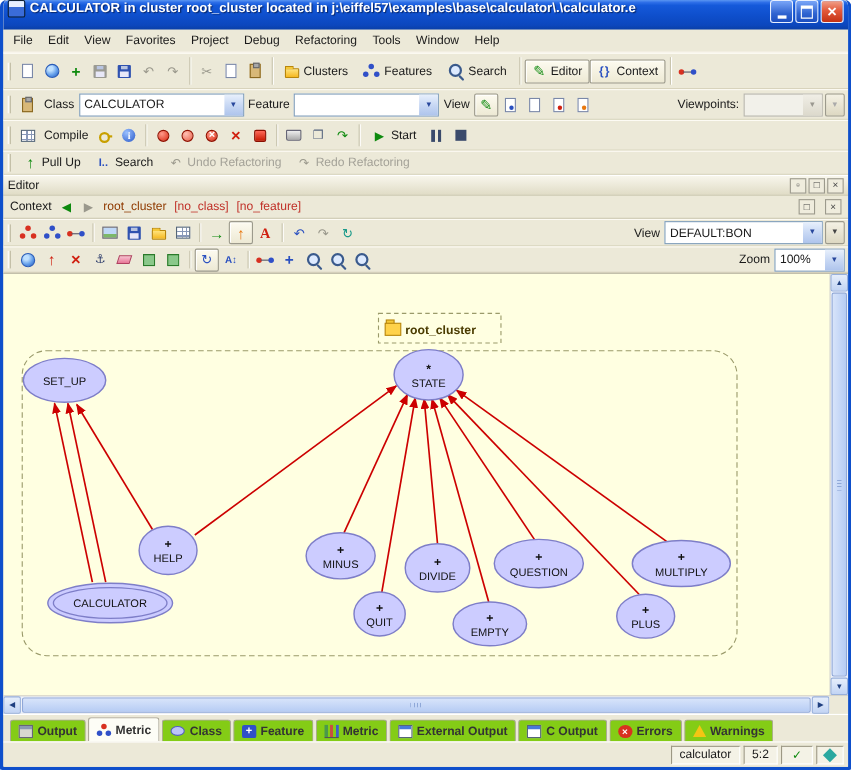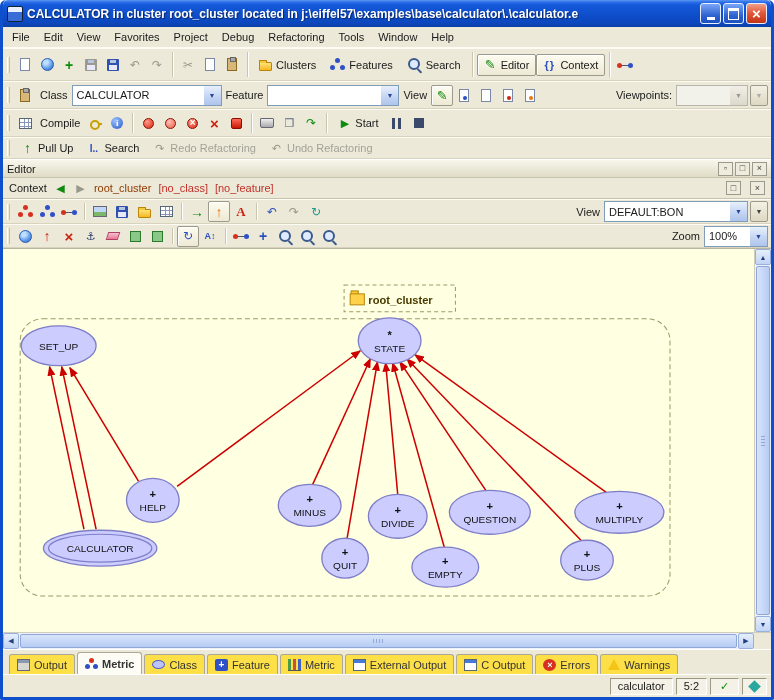--- a/index.html
+++ b/index.html
@@ -4,21 +4,21 @@
 <style>
   html,body{margin:0;padding:0;background:#fff;}
   *{box-sizing:border-box;}
   .window{
     width:774px;height:700px;display:flex;flex-direction:column;
     border:3px solid #0E4FCB;border-top:none;border-radius:6px 6px 2px 2px;
     font-family:"Liberation Sans","DejaVu Sans",sans-serif;font-size:11px;color:#1a1a1a;
     overflow:hidden;background:#ECE9D8;
   }
   
-  .titlebar{height:27px;flex:none;display:flex;align-items:center;gap:4px;padding:0 4px;
+  .titlebar{height:27px;flex:none;display:flex;gap:4px;padding:0 4px;
     background:linear-gradient(to bottom,#5A96F2 0%,#2E6FE8 8%,#1459DA 18%,#0E4ECB 55%,#0C47BD 85%,#0A3FA6 100%);
     border-radius:5px 5px 0 0;}
   .app-icon{width:16px;height:16px;flex:none;border:1px solid #123;border-radius:2px;
     background:linear-gradient(#E8F0FF 0 5px,#3A6CD8 5px);}
   .title{flex:1;color:#fff;font-weight:bold;font-size:12px;white-space:nowrap;overflow:hidden;
     text-shadow:1px 1px 1px #082668;}
   .win-btns{display:flex;gap:2px;}
   .wbtn{width:21px;height:21px;border-radius:3px;border:1px solid #E8F0FF;display:flex;align-items:center;justify-content:center;color:#fff;}
   .wbtn.minb,.wbtn.maxb{background:linear-gradient(#7AA6F8,#2F63D0 60%,#1C4FC0);}
   .wbtn.closeb{background:linear-gradient(#F0A089,#E35A3C 45%,#C43214);}
@@ -134,22 +134,22 @@
   .vthumb::after{content:"";position:absolute;left:4px;right:4px;top:calc(50% - 5px);height:10px;
     background:repeating-linear-gradient(#8FA8D8 0 1px,transparent 1px 3px);}
   .hscroll{height:17px;flex:none;display:flex;background:#EDF1FA;border-top:1px solid #D0CDBD;}
   .harr{width:16px;flex:none;background:linear-gradient(#E6EEFB,#C2D4F4);border:1px solid #98B0DC;border-radius:2px;display:flex;align-items:center;justify-content:center;font-size:7px;color:#204080;}
   .hthumb{flex:1;margin:1px;background:linear-gradient(#D8E4FA,#B6CCF4);border:1px solid #90A8D8;border-radius:2px;position:relative;}
   .hthumb::after{content:"";position:absolute;top:4px;bottom:4px;left:calc(50% - 6px);width:12px;
     background:repeating-linear-gradient(90deg,#8FA8D8 0 1px,transparent 1px 3px);}
   .corner{width:17px;flex:none;background:#ECE9D8;}
   
   .tabsbar{height:25px;flex:none;background:#ECE9D8;display:flex;align-items:flex-end;gap:2px;padding:2px 6px 0;border-top:1px solid #fff;}
-  .tab{display:inline-flex;align-items:center;gap:4px;height:20px;padding:0 7px;background:#fde047;
-    border:1px solid #ACA899;border-bottom:none;border-radius:3px 3px 0 0;color:#333;white-space:nowrap;}
+  .tab{display:inline-flex;align-items:center;gap:4px;height:20px;padding:0 7px;background:#84cc16;
+    border:1px solid #ACA899;border-bottom:none;border-radius:3px 3px 0 0;color:#333;white-space:nowrap;font-weight:bold;}
   .tab.active{background:#FDFDF6;height:22px;font-weight:bold;}
   .tabic{width:13px;height:12px;flex:none;display:inline-flex;align-items:center;justify-content:center;}
   .t-output{background:#D8D8D0;border:1px solid #667;box-shadow:inset 0 3px 0 #8A98B0;}
   .t-diagram{position:relative;}
   .t-diagram::before{content:"";position:absolute;left:4px;top:0;width:5px;height:5px;border-radius:50%;background:#D83020;box-shadow:-4px 6px 0 #3050C8,4px 6px 0 #3050C8;}
   .t-class{width:13px;height:9px;border-radius:50%;background:#BCC4F8;border:1px solid #5560C0;}
   .t-feature{background:#3050C8;color:#fff;font-weight:bold;font-size:10px;border-radius:2px;}
   .t-feature::before{content:"+";}
   .t-metric{border-bottom:1px solid #555;background:linear-gradient(90deg,#4A9A4A 0 3px,transparent 3px 5px,#C85040 5px 8px,transparent 8px 10px,#4060C8 10px 13px);}
   .t-extout,.t-cout{background:#fff;border:1px solid #567;box-shadow:inset 0 3px 0 #4878D8;}
@@ -331,26 +331,26 @@
     <span class="grip"></span>
     <span class="tbtn">
       <span class="tabic g-up c-green"></span>
       <span>Pull Up</span>
     </span>
     <span class="tbtn">
       <span class="tabic g-rename c-blue"></span>
       <span>Search</span>
     </span>
     <span class="tbtn">
+      <span class="tabic g-undo c-grey"></span>
+      <span class="dis">Undo Refactoring</span>
+    </span>
+    <span class="tbtn">
       <span class="tabic g-redo c-grey"></span>
       <span class="dis">Redo Refactoring</span>
-    </span>
-    <span class="tbtn">
-      <span class="tabic g-undo c-grey"></span>
-      <span class="dis">Undo Refactoring</span>
     </span>
   </div>
 
   <div class="editor-header">
     <span class="ph-title">Editor</span>
     <span class="mini">▫</span>
     <span class="mini">□</span>
     <span class="mini">×</span>
   </div>
 

